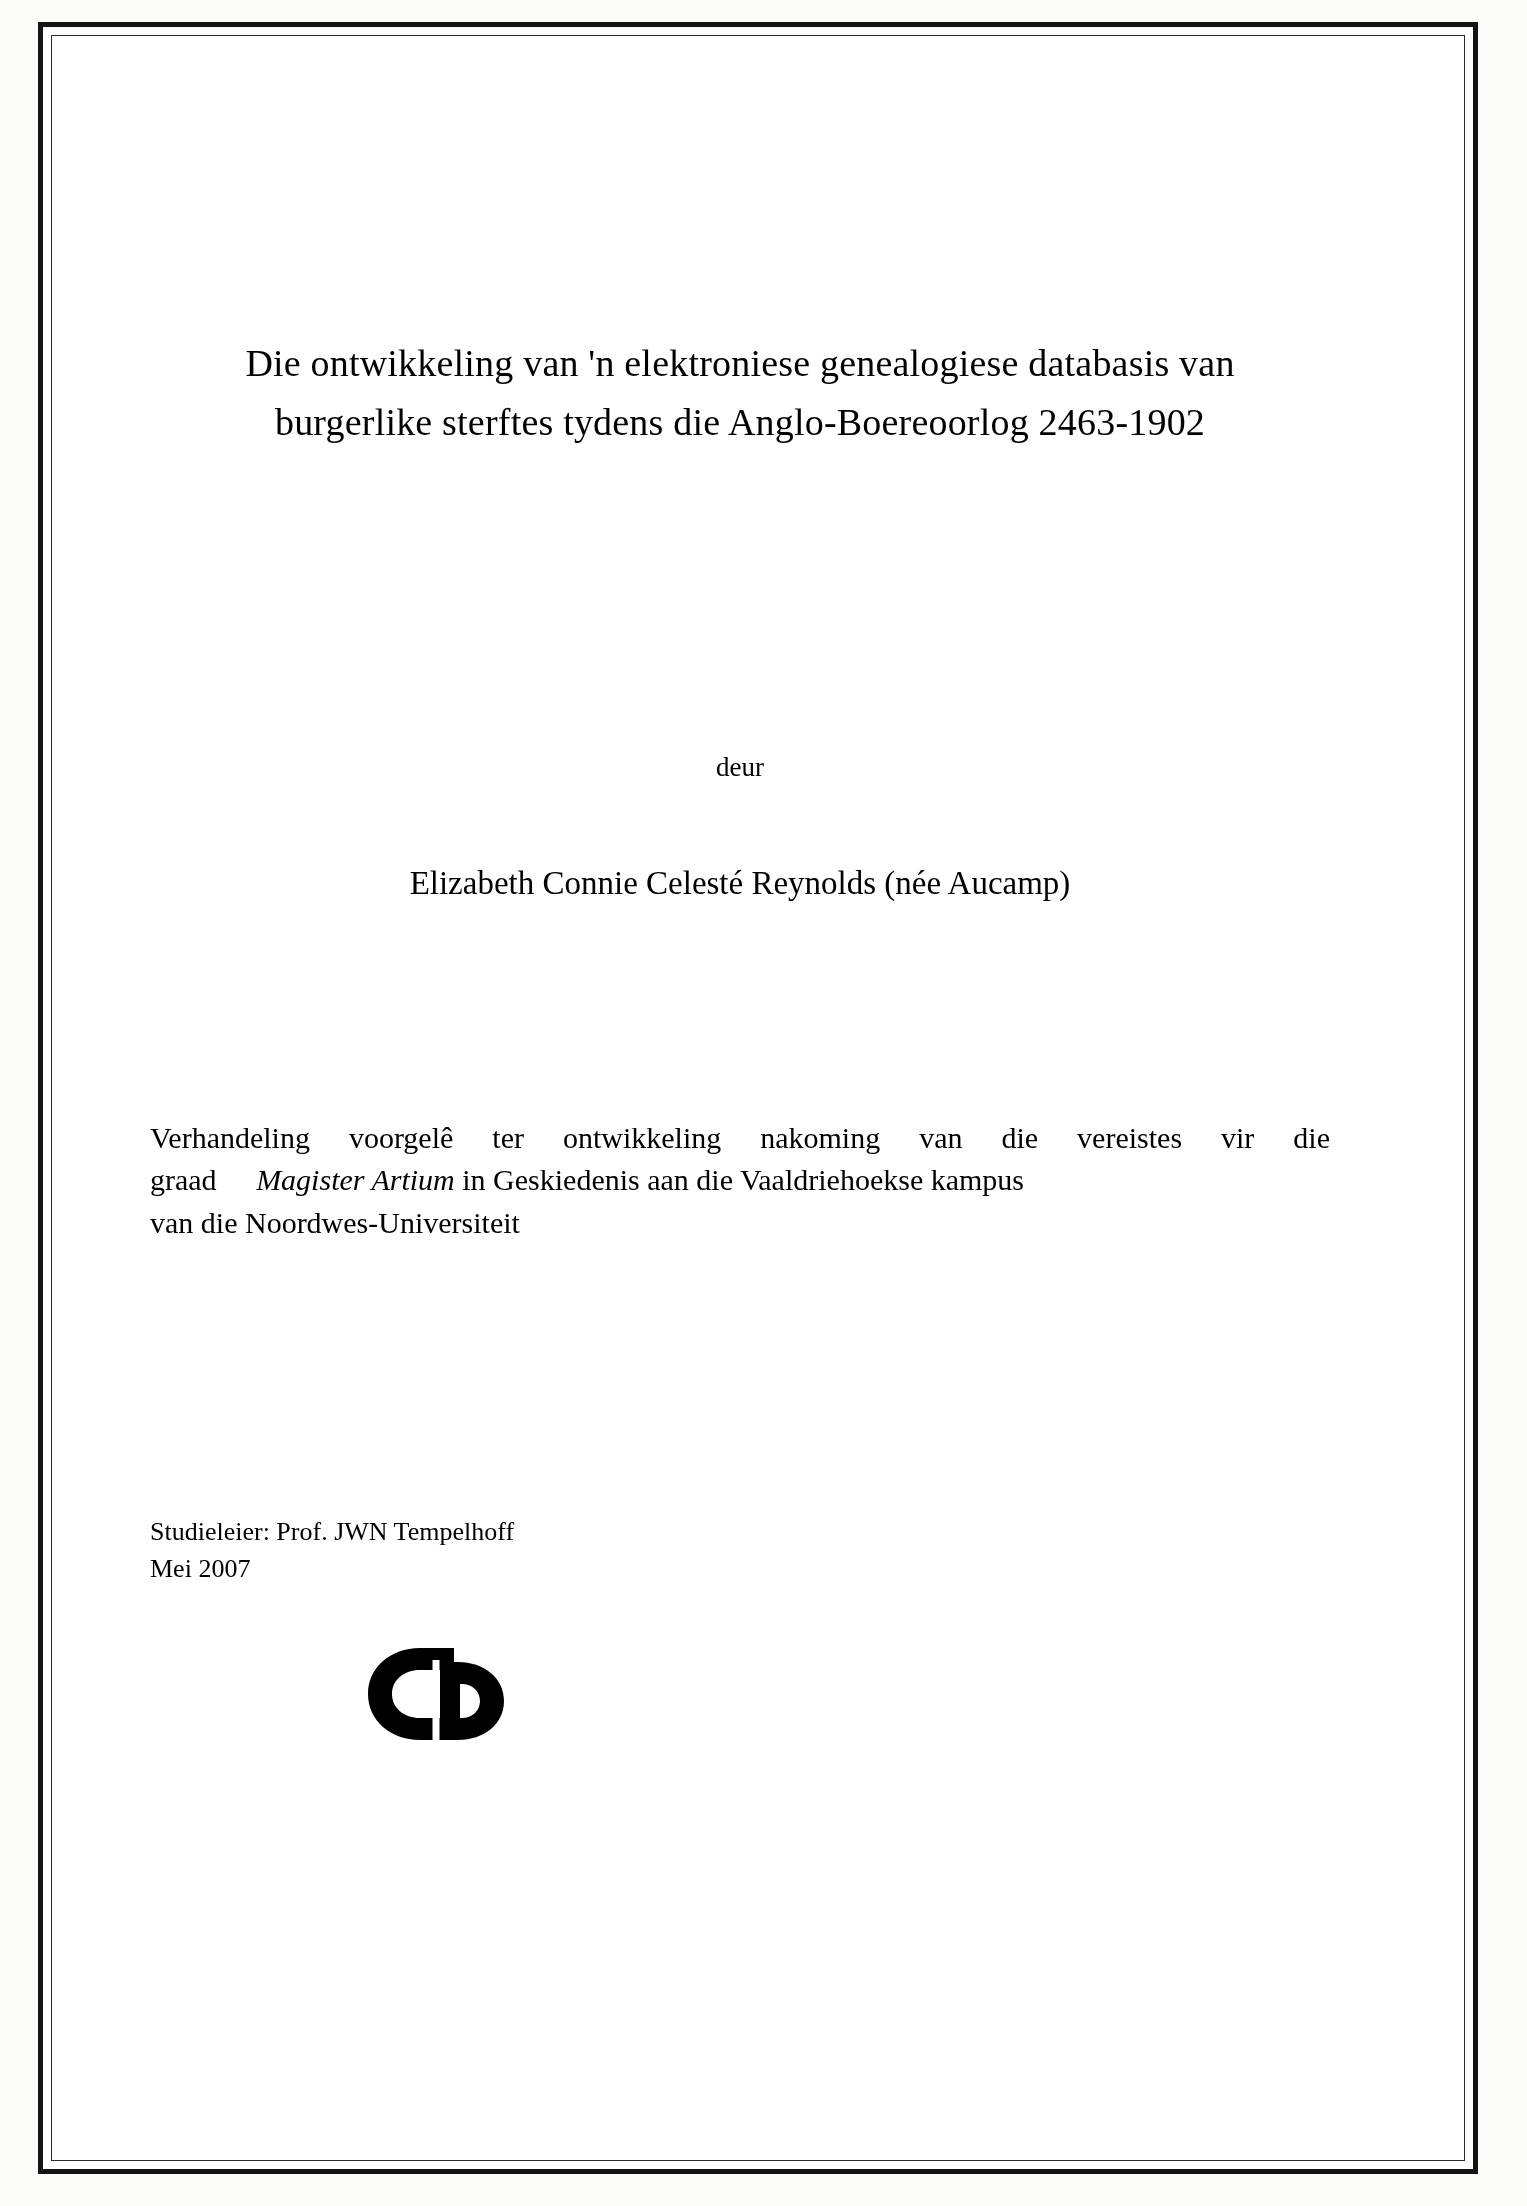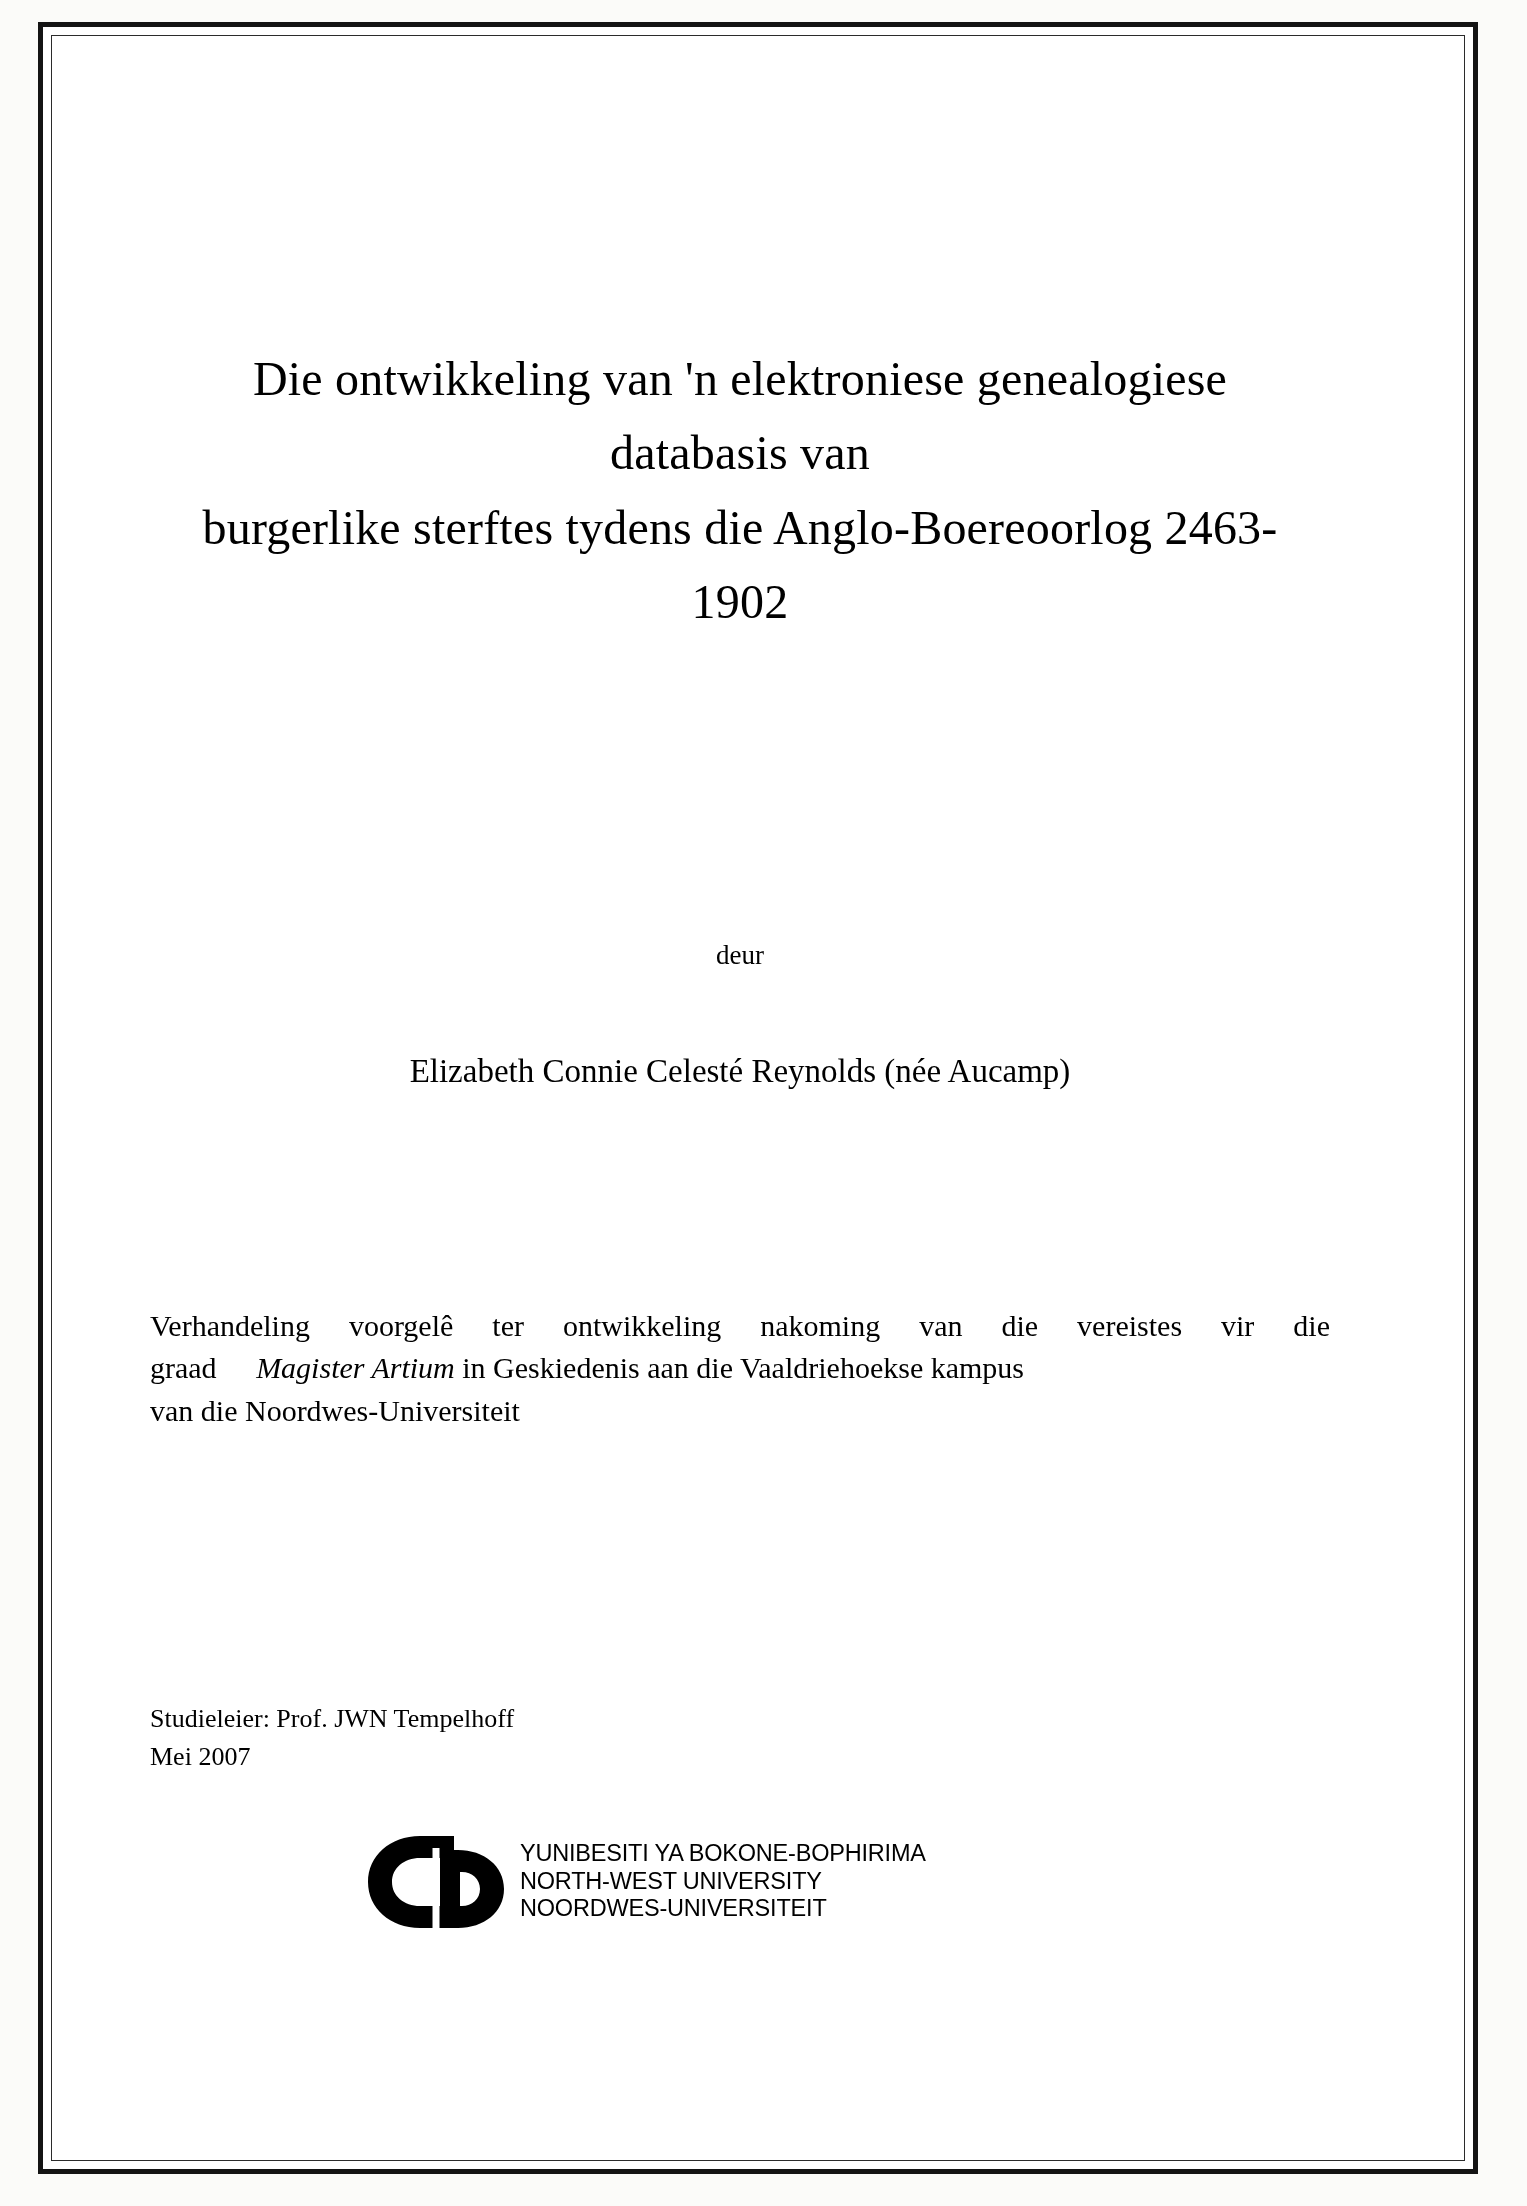--- a/index.html
+++ b/index.html
@@ -49,24 +49,24 @@
 
   .content {
     position: absolute;
     left: 150px;
     top: 330px;
     width: 1180px;
   }
 
   .title {
     text-align: center;
-    font-size: 48px;
+    font-size: 38px;
     line-height: 1.55;
     letter-spacing: 0.2px;
-    margin: 12px;
+    margin: 4px;
     font-weight: normal;
   }
   .title .line2 {
     display: block;
   }
 
   .deur {
     text-align: center;
     font-size: 27px;
     margin-top: 300px;
@@ -164,21 +164,16 @@
       <div class="logo-mark">
         <svg viewBox="0 0 150 108" width="150" height="108" xmlns="http://www.w3.org/2000/svg">
 
           <path d="M58 8 C28 8 6 28 6 54 C6 80 28 100 58 100 L78 100 L78 78 L58 78 C42 78 30 68 30 54 C30 40 42 30 58 30 L92 30 L92 8 Z" fill="#000000"></path>
 
           <path d="M78 22 L78 100 L96 100 C122 100 142 84 142 61 C142 38 122 22 96 22 Z M98 44 L100 44 C110 44 118 51 118 61 C118 71 110 78 100 78 L98 78 Z" fill="#000000"></path>
 
           <path d="M74 20 L74 102" stroke="#ffffff" stroke-width="7" fill="none"></path>
         </svg>
       </div>
-      <div class="logo-text">
-        <div>YUNIBESITI YA BOKONE-BOPHIRIMA</div>
-        <div>NORTH-WEST UNIVERSITY</div>
-        <div>NOORDWES-UNIVERSITEIT</div>
-      </div>
     </div>
 
   </div>
 </div>
 
 </body></html>

